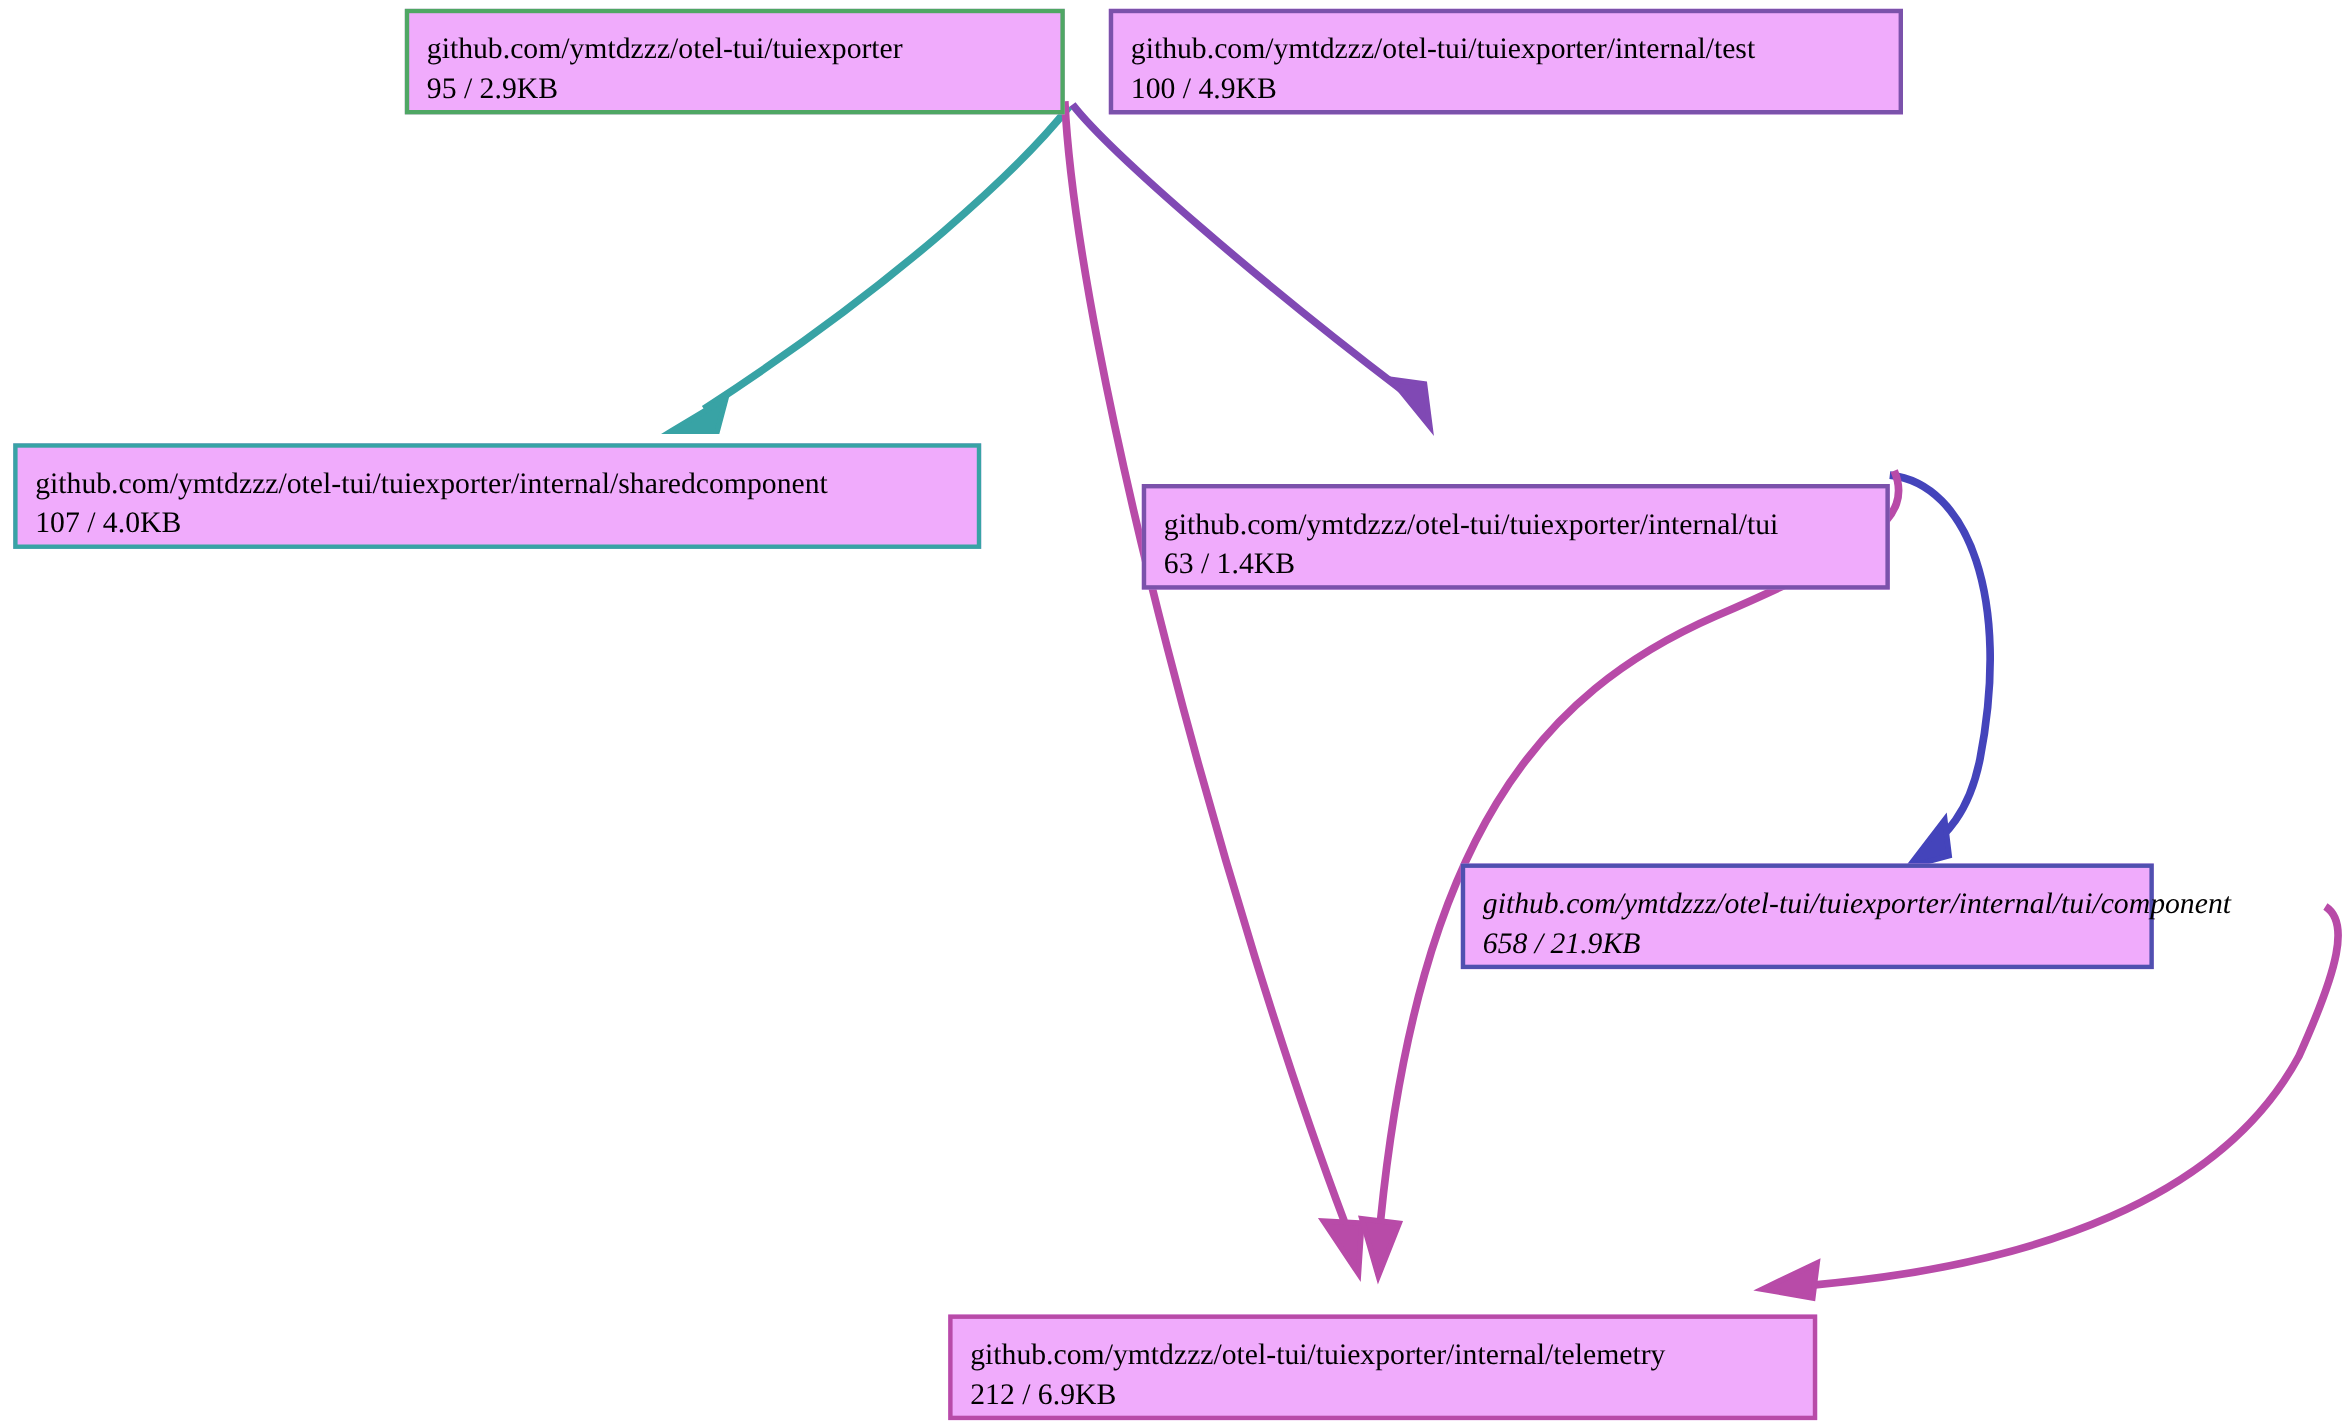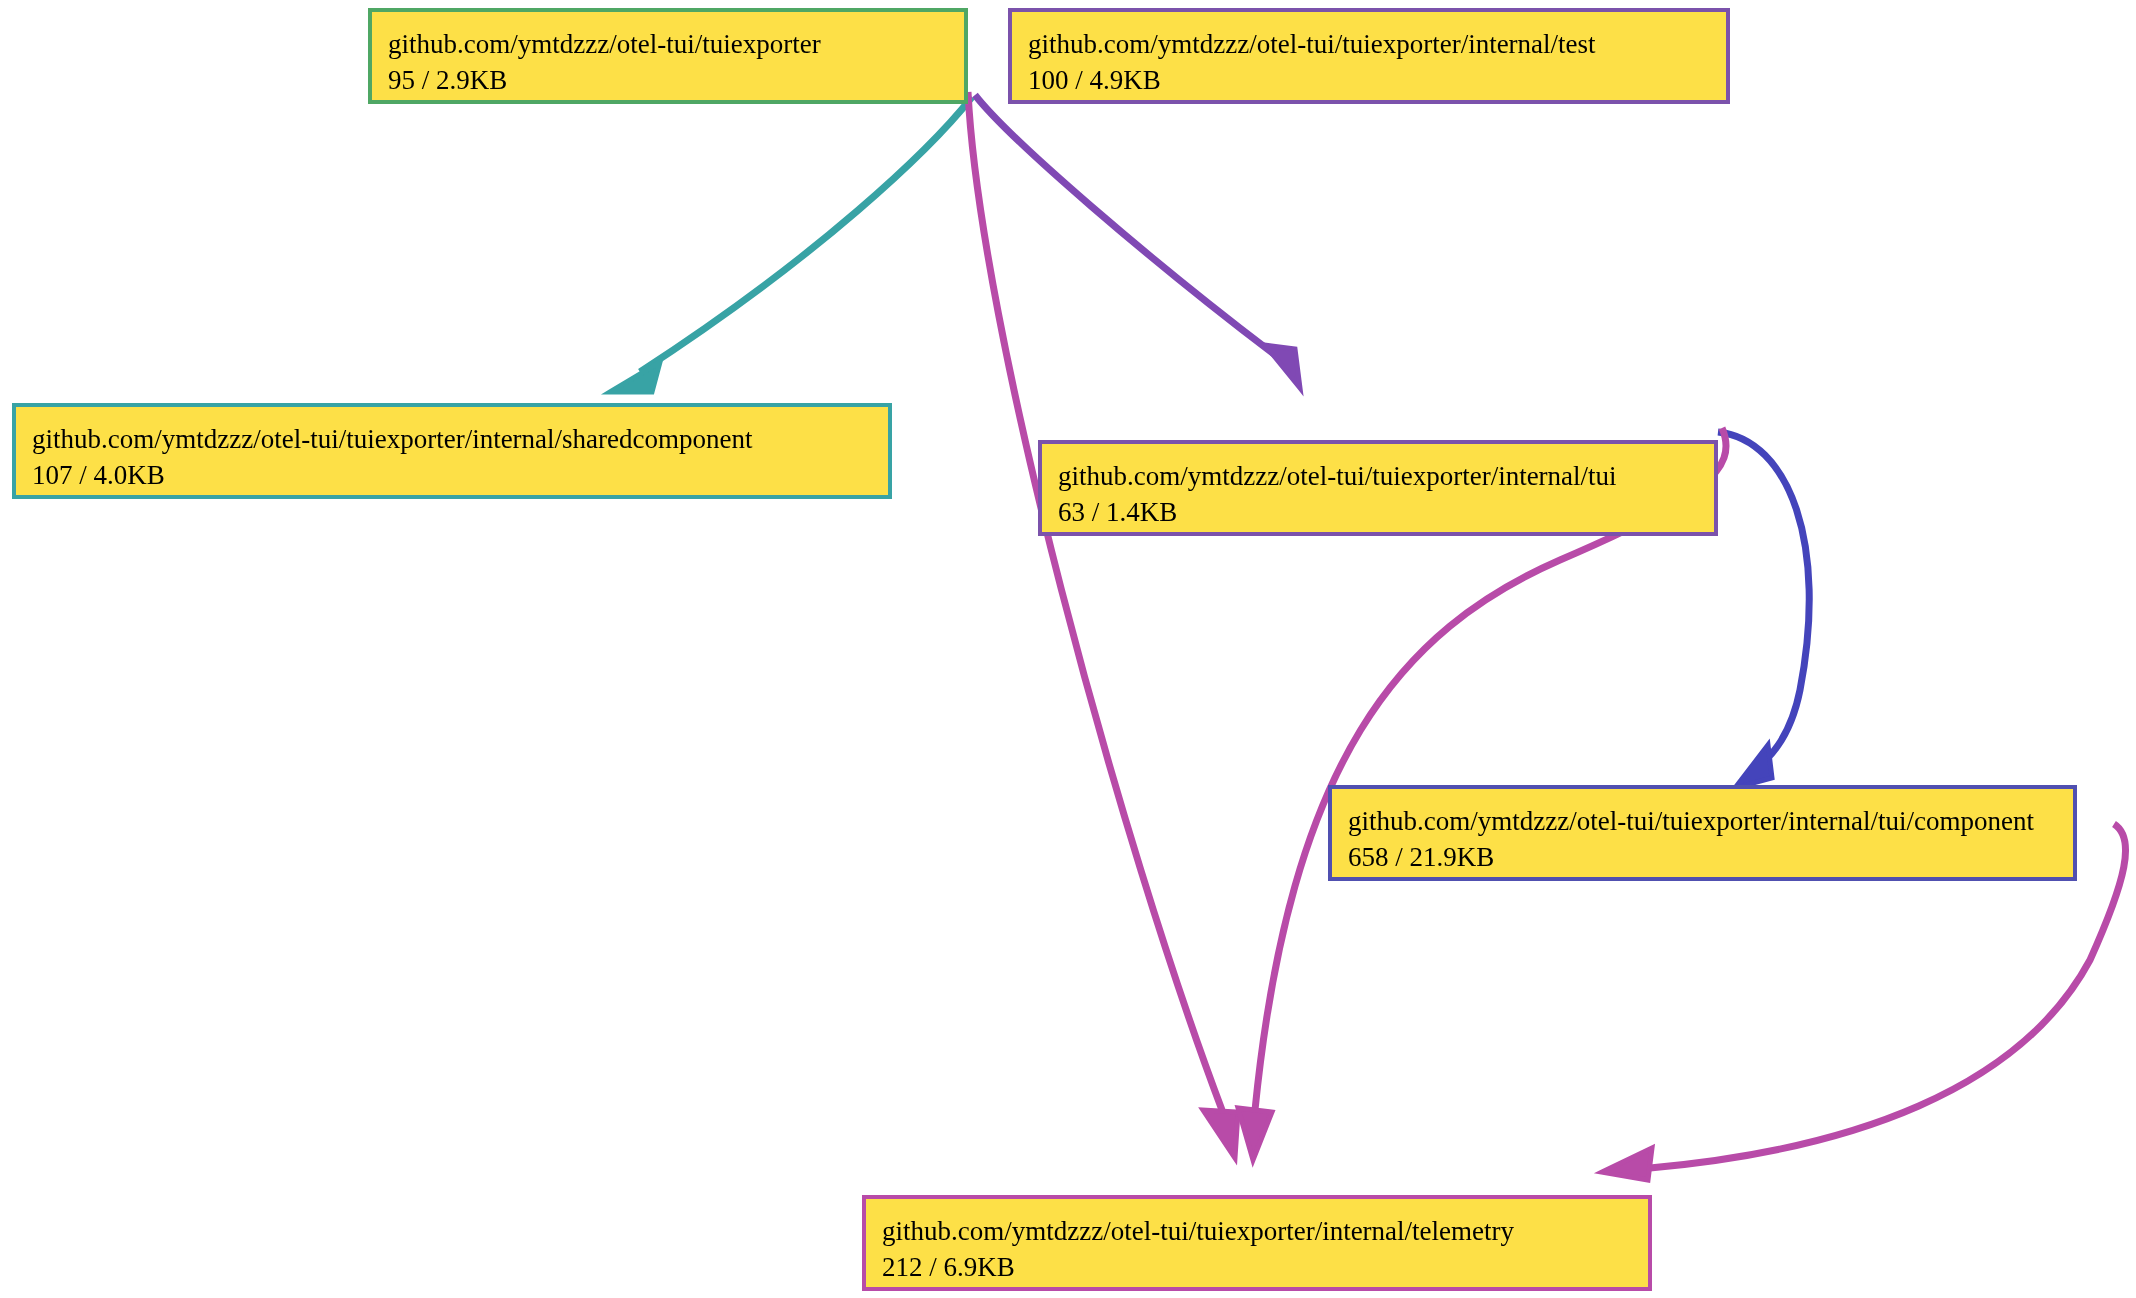--- a/index.html
+++ b/index.html
@@ -20,21 +20,21 @@
     position: absolute;
     left: 0;
     top: 0;
     width: 2136px;
     height: 1298px;
     pointer-events: none;
   }
   .node {
     position: absolute;
     box-sizing: border-box;
-    background: #fde047;
+    background: #f0abfc;
     border-style: solid;
     border-width: 4px;
     display: block;
     padding: 14px 16px 10px 16px;
   }
   .node-label,
   .node-stats {
     display: block;
     font-family: "Liberation Serif", "DejaVu Serif", serif;
     font-size: 27px;
@@ -95,21 +95,21 @@
   <div class="node" id="node-internal-sharedcomponent" style="left: 12px; top: 403px; width: 880px; height: 96px; border-color: rgb(56, 163, 165);">
     <span class="node-label">github.com/ymtdzzz/otel-tui/tuiexporter/internal/sharedcomponent</span>
     <span class="node-stats">107 / 4.0KB</span>
   </div>
 
   <div class="node" id="node-internal-tui" style="left: 1038px; top: 393px; width: 680px; height: 96px; border-color: rgb(123, 82, 171); margin-top: 47px;">
     <span class="node-label">github.com/ymtdzzz/otel-tui/tuiexporter/internal/tui</span>
     <span class="node-stats">63 / 1.4KB</span>
   </div>
 
-  <div class="node" id="node-internal-tui-component" style="left: 1328px; top: 785px; width: 749px; height: 96px; border-color: rgb(80, 80, 176);">
+  <div class="node" id="node-internal-tui-component" style="left: 1328px; top: 785px; width: 630px; height: 96px; border-color: rgb(80, 80, 176); font-style: italic;">
     <span class="node-label">github.com/ymtdzzz/otel-tui/tuiexporter/internal/tui/component</span>
     <span class="node-stats">658 / 21.9KB</span>
   </div>
 
   <div class="node" id="node-internal-telemetry" style="left: 862px; top: 1163px; width: 790px; height: 96px; border-color: rgb(184, 75, 168); margin-top: 32px;">
     <span class="node-label">github.com/ymtdzzz/otel-tui/tuiexporter/internal/telemetry</span>
     <span class="node-stats">212 / 6.9KB</span>
   </div>
 
 </div>

